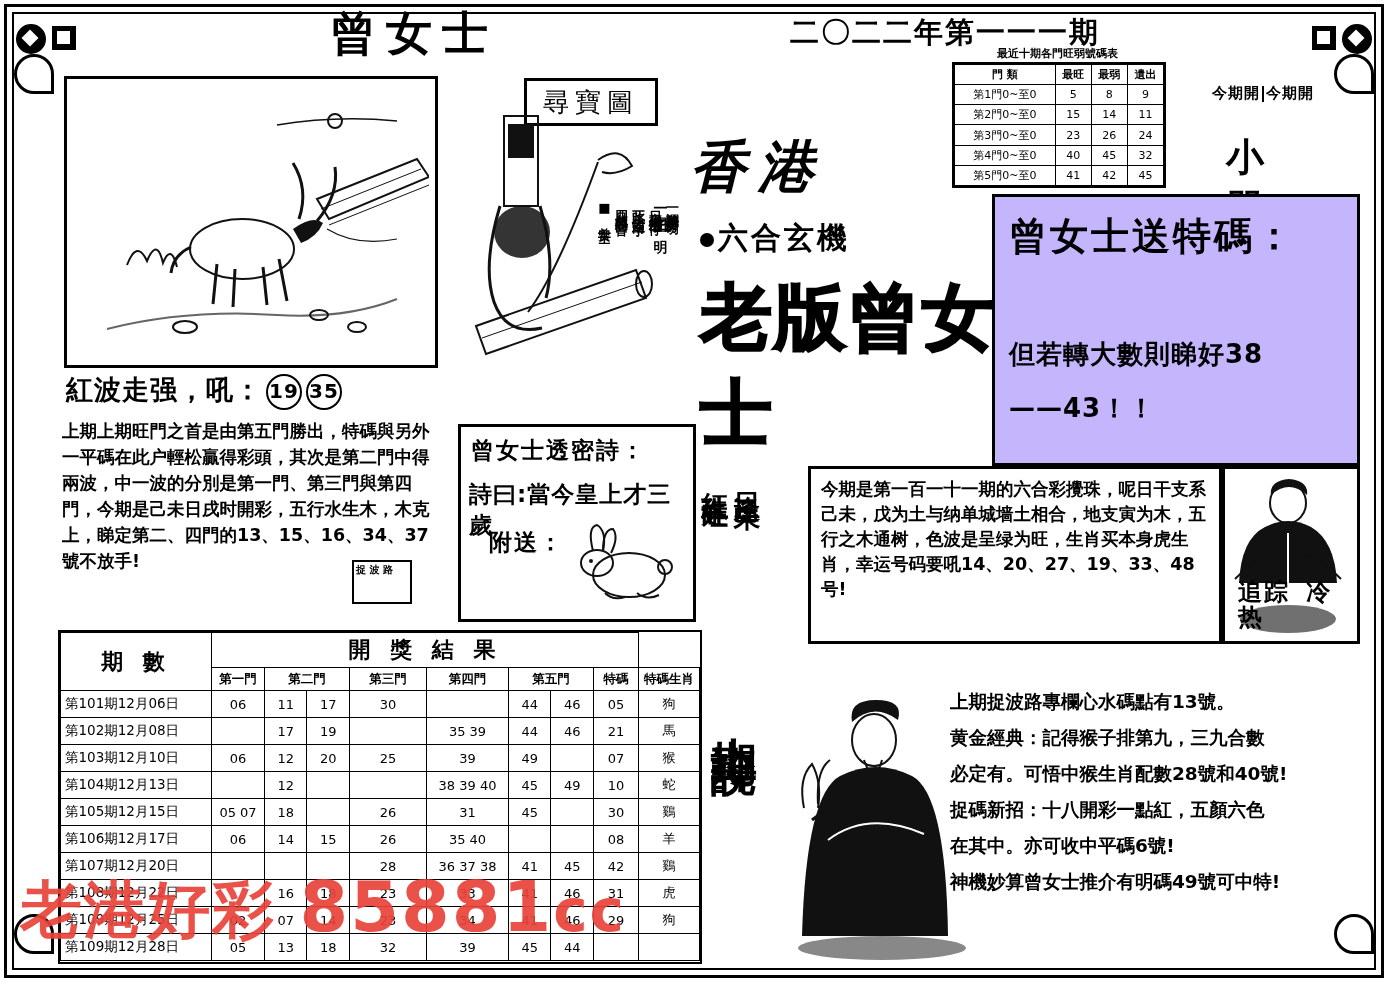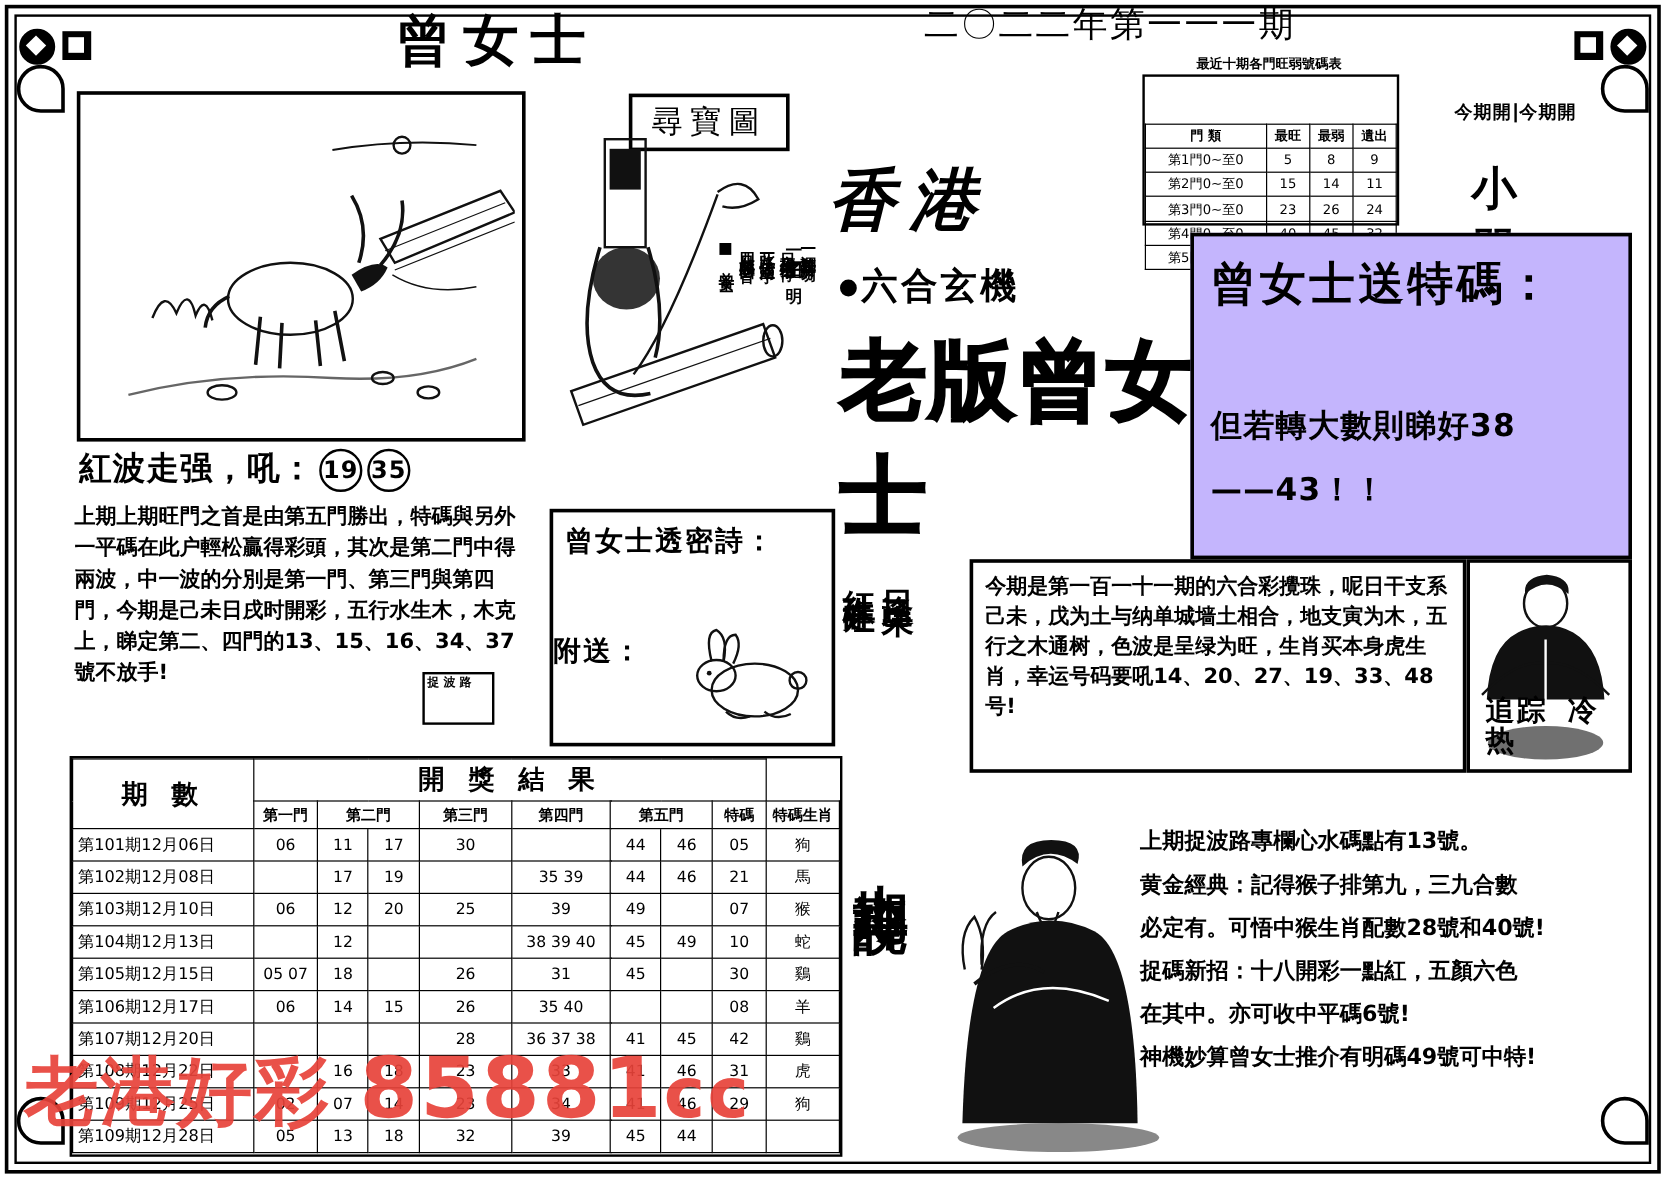--- a/index.html
+++ b/index.html
@@ -45,22 +45,22 @@
   }
 
   
   .masthead{
     position:absolute;left:330px;top:4px;width:540px;height:58px;
     font-family:"DejaVu Sans","Liberation Sans",sans-serif;
     font-weight:bold;font-size:46px;letter-spacing:10px;
     line-height:58px;
   }
   .issue-title{
-    position:absolute;left:770px;top:0;width:330px;height:40px;
-    font-size:29px;font-weight:normal;letter-spacing:2px;line-height:40px;
+    position:absolute;left:770px;top:12px;width:330px;height:40px;
+    font-size:29px;font-weight:bold;letter-spacing:2px;line-height:40px;text-align:right;
   }
 
   
   .pic-box{
     position:absolute;left:64px;top:76px;width:368px;height:286px;
     border:3px solid #000;background:#fff;overflow:hidden;
   }
 
   
   .xunbao{
@@ -102,21 +102,21 @@
     position:absolute;left:700px;top:270px;width:300px;height:110px;
     font-size:72px;font-weight:bold;letter-spacing:2px;
     -webkit-text-stroke:2px #000;
   }
 
   
   .stat-table{
     position:absolute;left:952px;top:62px;width:210px;height:122px;
     border:2px solid #000;font-size:11px;background:#fff;
   }
-  .stat-table table{border-collapse:collapse;width:100%;height:100%;margin-top:39px;}
+  .stat-table table{border-collapse:collapse;width:100%;height:100%;}
   .stat-table th,.stat-table td{
     border:1px solid #000;text-align:center;font-size:11px;padding:0;height:17px;
   }
   .stat-caption{
     position:absolute;left:955px;top:46px;width:205px;font-size:11px;
     font-weight:bold;text-align:center;
   }
   .men-cell{white-space:nowrap;}
   .kq-head{
     position:absolute;left:1178px;top:84px;width:170px;height:26px;
@@ -162,21 +162,21 @@
     line-height:11px;padding:2px;box-sizing:border-box;
   }
 
   
   .mishi{
     position:absolute;left:458px;top:424px;width:232px;height:192px;
     border:3px solid #000;background:#fff;
   }
   .mishi .t1{position:absolute;left:10px;top:8px;font-size:23px;font-weight:bold;letter-spacing:2px;}
   .mishi .t2{position:absolute;left:8px;top:52px;font-size:23px;font-weight:bold;letter-spacing:1px;}
-  .mishi .t3{position:absolute;left:0;top:100px;font-size:23px;font-weight:bold;letter-spacing:2px;}
+  .mishi .t3{position:absolute;left:28px;top:100px;font-size:23px;font-weight:bold;letter-spacing:2px;}
 
   
   .vcols{
     position:absolute;left:700px;top:470px;width:92px;height:170px;
     display:flex;flex-direction:row;gap:2px;
   }
   .vcols .vc{
     writing-mode:vertical-rl;text-orientation:upright;
     font-size:27px;font-weight:bold;letter-spacing:4px;line-height:30px;
   }
@@ -371,20 +371,21 @@
   </div>
 
   <div class="redwave">
     <span>紅波走强，吼：</span><span class="ball">19</span><span class="ball">35</span>
   </div>
   <div class="redwave-body">上期上期旺門之首是由第五門勝出，特碼與另外一平碼在此户輕松贏得彩頭，其次是第二門中得兩波，中一波的分別是第一門、第三門與第四門，今期是己未日戌时開彩，五行水生木，木克上，睇定第二、四門的13、15、16、34、37號不放手!</div>
   <div class="stamp">捉 波 路</div>
 
   <div class="mishi">
     <div class="t1">曾女士透密詩：</div>
+    <div class="t2">詩曰:當今皇上才三歲</div>
     <div class="t3">附送：</div>
     <svg style="position:absolute;left:110px;top:96px;" width="112" height="84" viewBox="0 0 112 84">
       <ellipse cx="58" cy="52" rx="36" ry="22" fill="none" stroke="#111" stroke-width="2"></ellipse>
       <ellipse cx="26" cy="40" rx="16" ry="13" fill="none" stroke="#111" stroke-width="2"></ellipse>
       <path d="M22 28 q-6 -24 4 -26 q10 6 6 26" fill="none" stroke="#111" stroke-width="2"></path>
       <path d="M32 28 q0 -22 10 -22 q6 8 -2 24" fill="none" stroke="#111" stroke-width="2"></path>
       <circle cx="20" cy="38" r="2" fill="#111"></circle>
       <path d="M34 70 q8 8 20 4 M66 70 q10 8 22 2" fill="none" stroke="#111" stroke-width="2"></path>
       <circle cx="94" cy="44" r="7" fill="none" stroke="#111" stroke-width="2"></circle>
     </svg>

